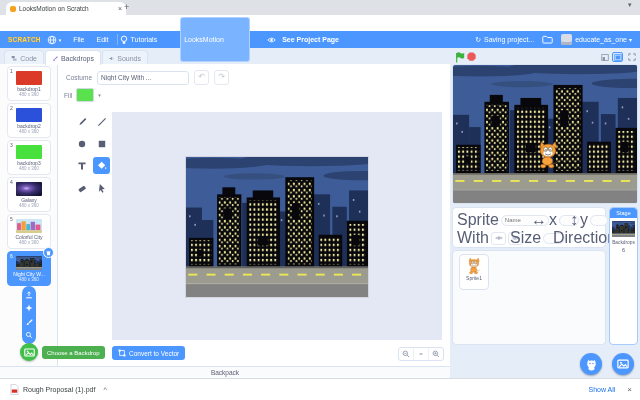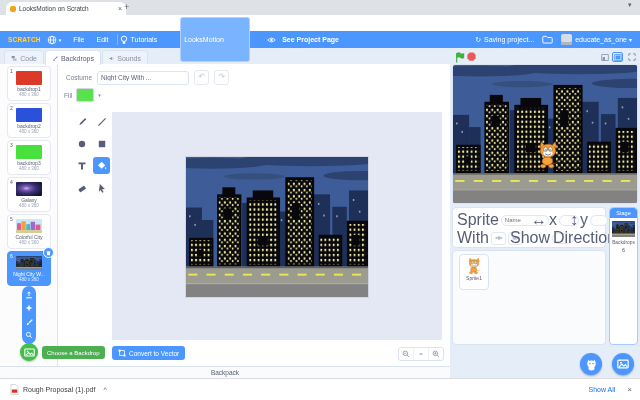--- a/index.html
+++ b/index.html
@@ -567,21 +567,21 @@
       </svg>
     </span>
     <span class="eyebtn">
       <svg width="8" height="6" viewBox="0 0 12 8">
         <path d="M1 4 Q6 0 11 4 Q6 8 1 4 Z" fill="none" stroke="#9AA2B8" stroke-width="1"></path>
           <line x1="2" y1="7" x2="10" y2="1" stroke="#9AA2B8" stroke-width="1"></line>
       </svg>
     </span>
   </div>
   <div class="abs sif" style="left:510px;top:229px">
-    <span>Show</span>
+    <span>Size</span>
     <input class="sfield" style="width: 22px;" disabled="">
   </div>
   <div class="abs sif" style="left:553px;top:229px">
     <span>Direction</span>
     <input class="sfield" style="width: 17px;" disabled="">
   </div>
 
   <div id="spritelist" class="abs">
     <div id="spritecard">
       <svg width="18" height="18" viewBox="0 0 100 100" style="margin:2px auto 0">

